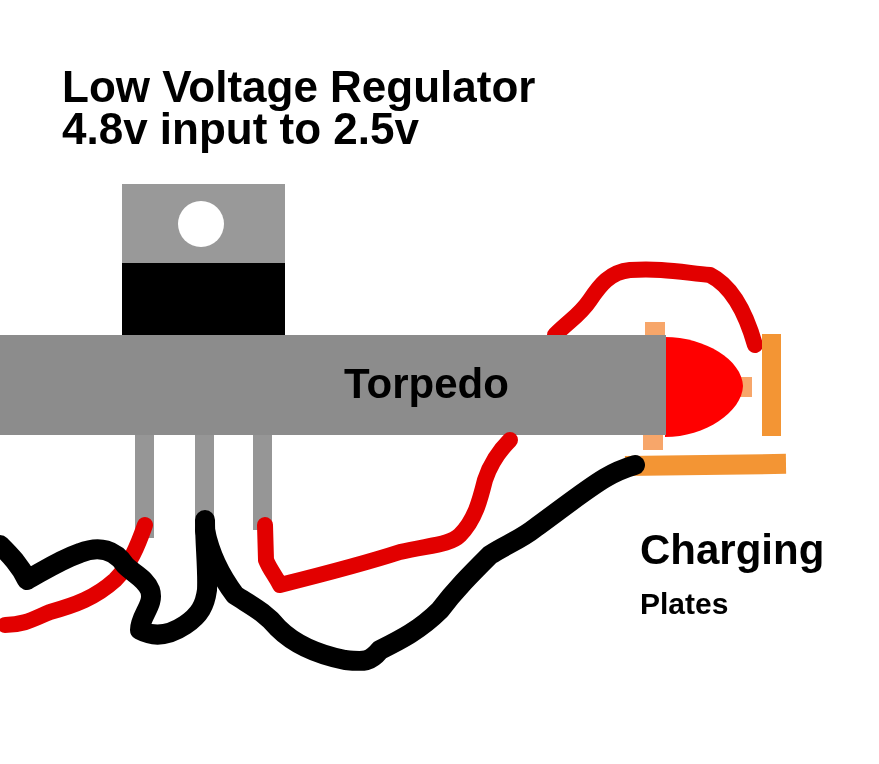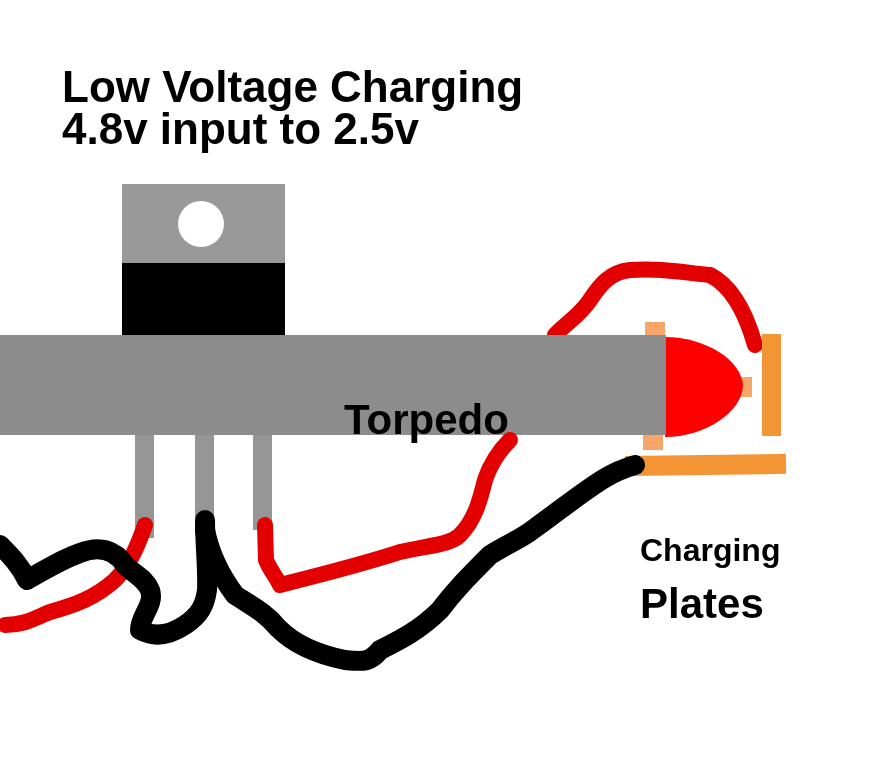--- a/index.html
+++ b/index.html
@@ -1,23 +1,23 @@
 <!DOCTYPE html>
 <html><head>
 <meta charset="utf-8">
 <style>
   html, body { margin:0; padding:0; background:#ffffff; }
   body { width:879px; height:764px; position:relative; overflow:hidden; font-family:"Liberation Sans", sans-serif; }
   svg { position:absolute; left:0; top:0; }
   .lbl { position:absolute; font-family:"Liberation Sans", sans-serif; font-weight:bold; color:#000; white-space:nowrap; }
   #title1 { left:62px; top:62px; font-size:44px; line-height:50px; }
   #title2 { left:62px; top:104px; font-size:44px; line-height:50px; }
-  #torp { left:344px; top:360px; font-size:42px; line-height:48px;margin-top:36px; }
-  #cp1 { left:640px; top:526px; font-size:32px; line-height:48px; }
-  #cp2 { left:640px; top:580px; font-size:42px; line-height:48px; }
+  #torp { left:344px; top:360px; font-size:42px; line-height:48px; }
+  #cp1 { left:640px; top:526px; font-size:42px; line-height:48px; }
+  #cp2 { left:640px; top:580px; font-size:30px; line-height:48px; }
 </style>
 </head>
 <body>
 
 <svg width="879" height="764" viewBox="0 0 879 764">
 
   <path d="M555,335 C570,320 580,315 590,300 C600,285 610,272 630,270 C660,268 680,272 710,275 C730,285 745,310 755,345" fill="none" stroke="#e20000" stroke-width="16" stroke-linecap="round" stroke-linejoin="round"></path>
 
   <rect x="135" y="430" width="19" height="108" fill="#969696"></rect>
   <rect x="195" y="430" width="19" height="100" fill="#969696"></rect>
@@ -38,17 +38,17 @@
   <rect x="762" y="334" width="19" height="102" fill="#f39534"></rect>
   <rect x="625" y="455" width="161" height="20" fill="#f39534" transform="rotate(-0.8 705 465)"></rect>
 
   <path d="M145,525 C138,545 130,565 115,580 C95,598 75,605 50,612 C35,618 25,625 5,625" fill="none" stroke="#e20000" stroke-width="16" stroke-linecap="round" stroke-linejoin="round"></path>
   <path d="M265,525 L266,560 C270,570 275,575 280,585 C320,575 360,565 400,552 C430,545 450,545 460,535 C475,520 480,500 485,480 C490,465 500,450 510,440" fill="none" stroke="#e20000" stroke-width="16" stroke-linecap="round" stroke-linejoin="round"></path>
 
   <path d="M0,545 C10,555 20,565 27,580 C45,570 60,560 80,553 C100,545 115,550 125,565 C135,575 145,578 150,590 C155,605 140,615 140,630 C155,638 170,635 185,625 C200,615 205,605 207,590 C208,570 205,545 205,520" fill="none" stroke="#000000" stroke-width="20" stroke-linecap="round" stroke-linejoin="round"></path>
   <path d="M205,530 C210,555 220,575 235,595 C250,605 265,612 278,628 C295,645 320,655 345,660 C365,662 370,662 380,650 C400,640 420,630 440,610 C455,590 470,575 490,555 C505,545 520,540 535,528 C560,510 585,490 605,478 C615,472 625,468 635,465" fill="none" stroke="#000000" stroke-width="20" stroke-linecap="round" stroke-linejoin="round"></path>
 </svg>
 
-<div class="lbl" id="title1">Low Voltage Charging</div>
+<div class="lbl" id="title1">Low Voltage Regulator</div>
 <div class="lbl" id="title2">4.8v input to 2.5v</div>
 <div class="lbl" id="torp">Torpedo</div>
 <div class="lbl" id="cp1">Charging</div>
 <div class="lbl" id="cp2">Plates</div>
 
 </body></html>

